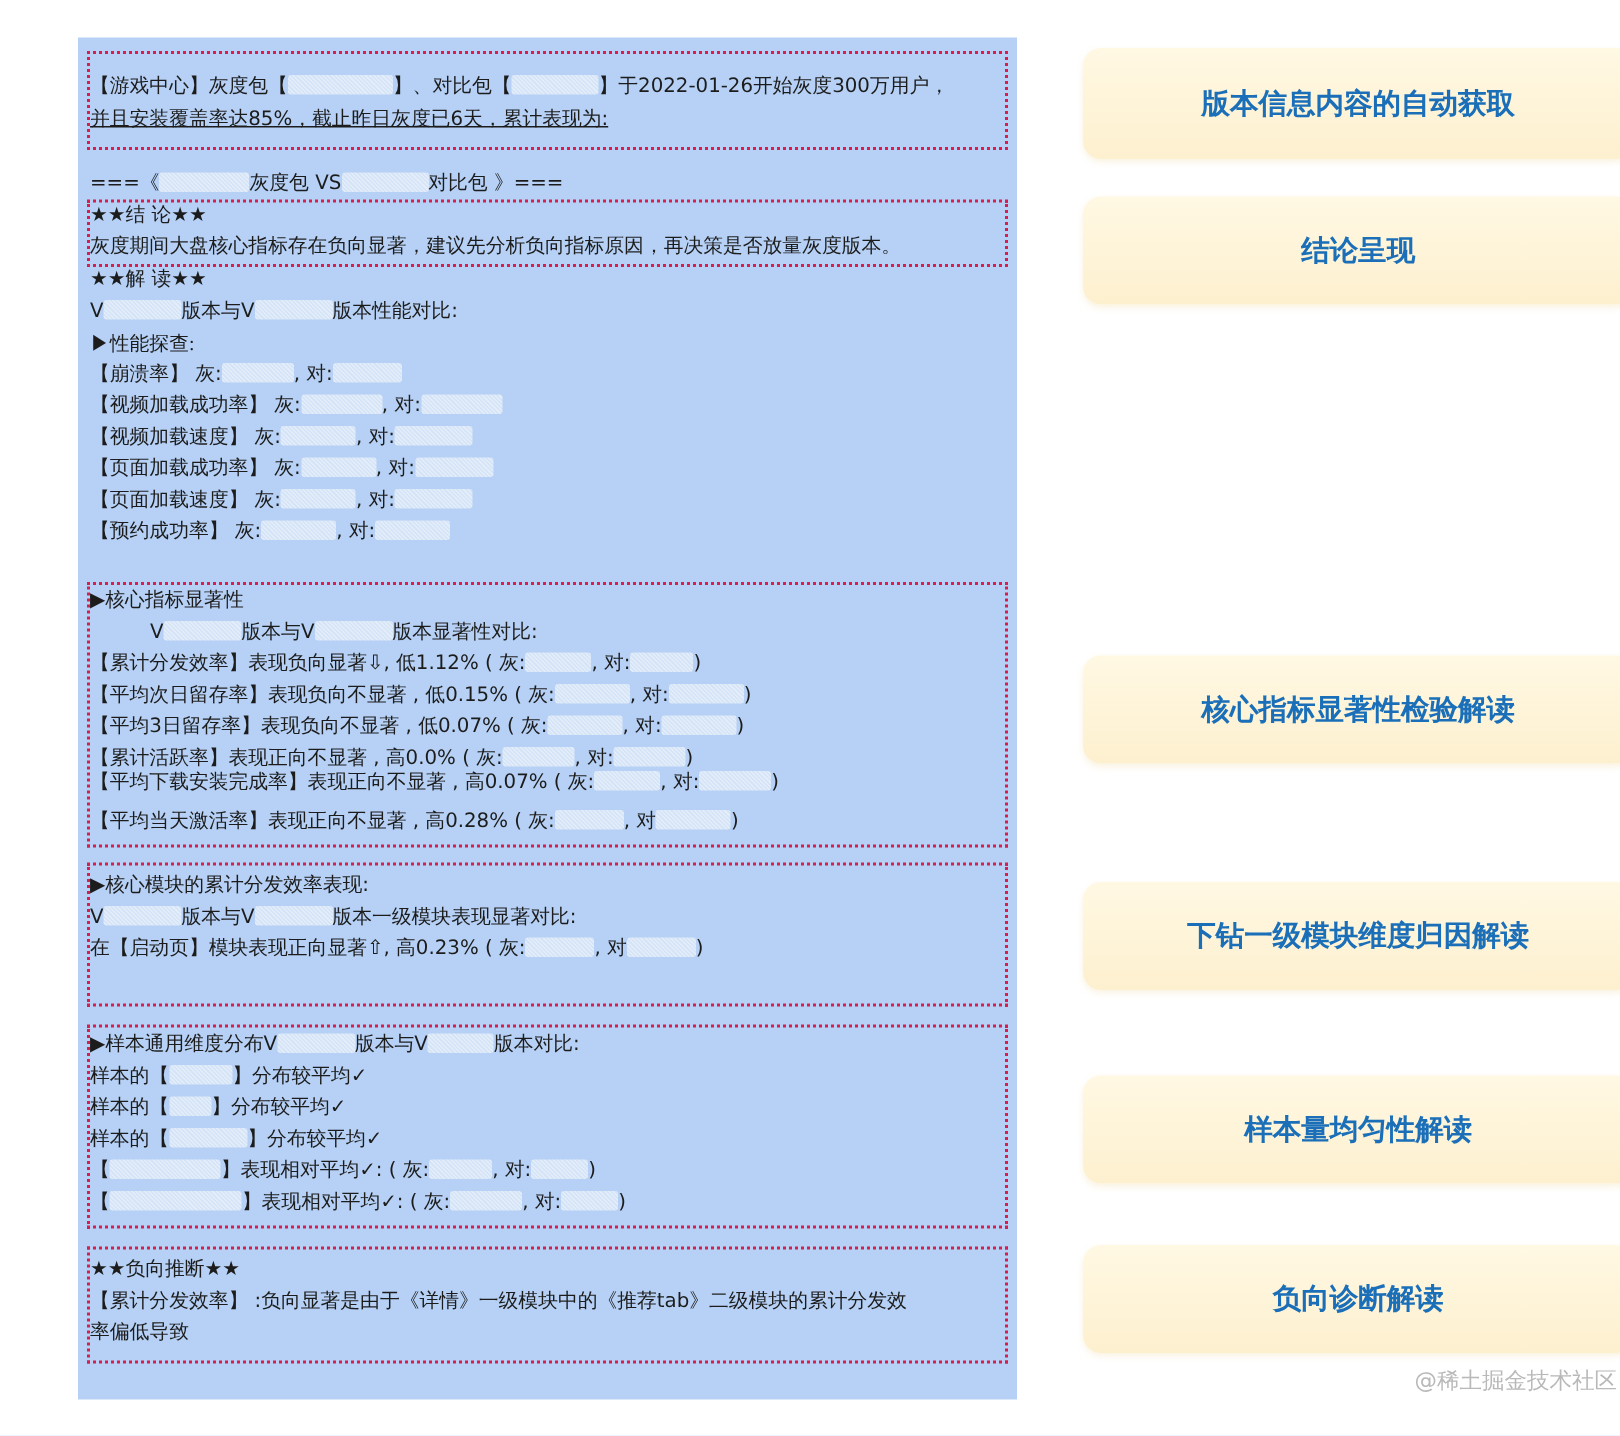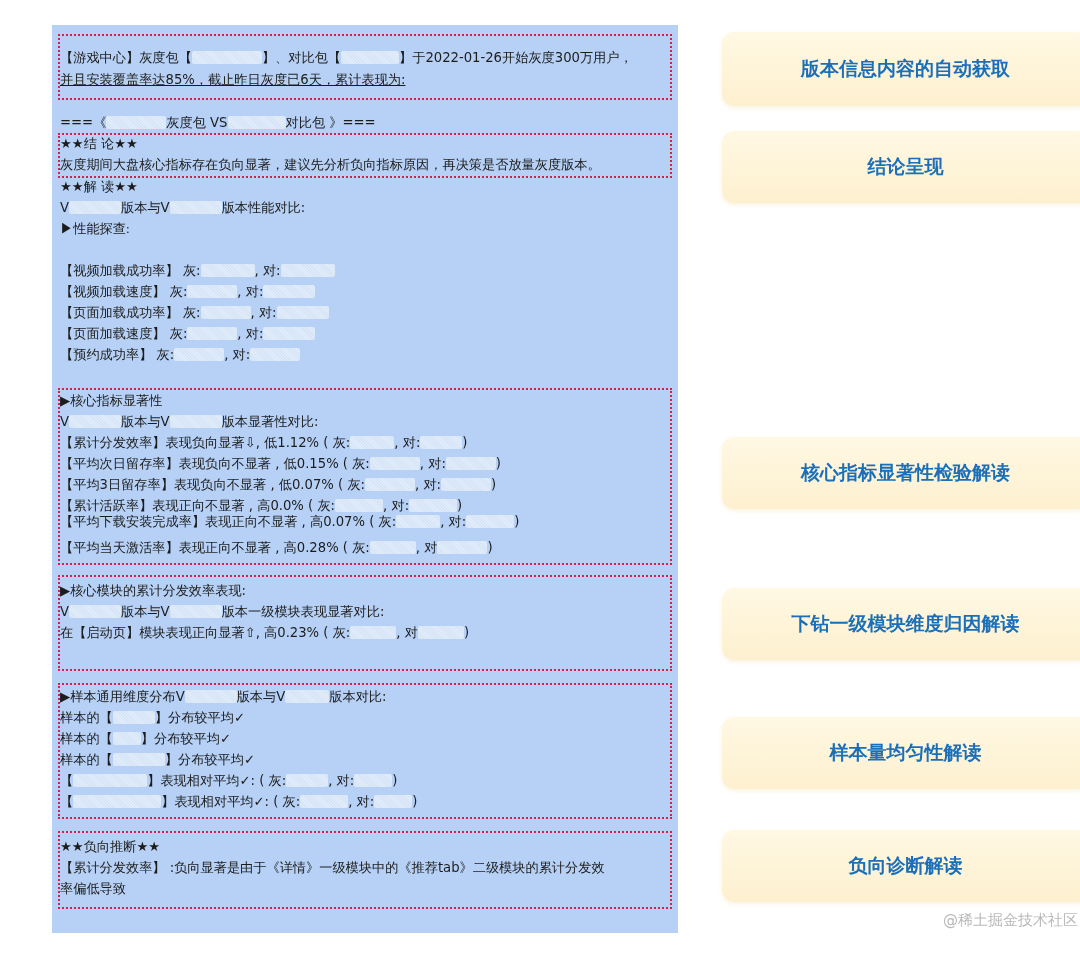--- a/index.html
+++ b/index.html
@@ -36,29 +36,30 @@
   <div class="box" style="top:108px;height:45px;"></div>
   <div class="line" style="top:109px;">★★结 论★★</div>
   <div class="line" style="top:130px;">灰度期间大盘核心指标存在负向显著，建议先分析负向指标原因，再决策是否放量灰度版本。</div>
 
   <div class="line" style="top:152px;">★★解 读★★</div>
   <div class="line" style="top:173px;">
     <span>V</span><span class="red" style="width:52px"></span><span>版本与V</span><span class="red" style="width:52px"></span><span>版本性能对比:</span>
   </div>
   <div class="line" style="top:194px;font-family:Liberation Serif, serif;">▶性能探查:</div>
 
+  <div class="line" style="top:215px;"><span>【崩溃率】 灰:</span><span class="red" style="width:48px"></span><span>, 对:</span><span class="red" style="width:46px"></span></div>
   <div class="line" style="top:236px;"><span>【视频加载成功率】 灰:</span><span class="red" style="width:54px"></span><span>, 对:</span><span class="red" style="width:54px"></span></div>
   <div class="line" style="top:257px;"><span>【视频加载速度】 灰:</span><span class="red" style="width:50px"></span><span>, 对:</span><span class="red" style="width:52px"></span></div>
   <div class="line" style="top:299px;"><span>【页面加载速度】 灰:</span><span class="red" style="width:50px"></span><span>, 对:</span><span class="red" style="width:52px"></span></div>
   <div class="line" style="top:278px;"><span>【页面加载成功率】 灰:</span><span class="red" style="width:50px"></span><span>, 对:</span><span class="red" style="width:52px"></span></div>
   <div class="line" style="top:320px;"><span>【预约成功率】 灰:</span><span class="red" style="width:50px"></span><span>, 对:</span><span class="red" style="width:50px"></span></div>
 
   <div class="box" style="top:363px;height:177px;"></div>
   <div class="line" style="top:366px;">▶核心指标显著性</div>
-  <div class="line" style="top:387px;"><span>V</span><span class="red" style="width:52px"></span><span>版本与V</span><span class="red" style="width:52px"></span><span>版本显著性对比:</span></div>
+  <div class="line" style="top:387px;margin-left:40px;"><span>V</span><span class="red" style="width:52px"></span><span>版本与V</span><span class="red" style="width:52px"></span><span>版本显著性对比:</span></div>
   <div class="line" style="top:408px;"><span>【累计分发效率】表现负向显著⇩, 低1.12% ( 灰:</span><span class="red" style="width:44px"></span><span>, 对:</span><span class="red" style="width:42px"></span><span>)</span></div>
   <div class="line" style="top:429px;"><span>【平均次日留存率】表现负向不显著 , 低0.15% ( 灰:</span><span class="red" style="width:50px"></span><span>, 对:</span><span class="red" style="width:50px"></span><span>)</span></div>
   <div class="line" style="top:450px;"><span>【平均3日留存率】表现负向不显著 , 低0.07% ( 灰:</span><span class="red" style="width:50px"></span><span>, 对:</span><span class="red" style="width:50px"></span><span>)</span></div>
   <div class="line" style="top:471px;"><span>【累计活跃率】表现正向不显著 , 高0.0% ( 灰:</span><span class="red" style="width:48px"></span><span>, 对:</span><span class="red" style="width:48px"></span><span>)</span></div>
   <div class="line" style="top:476px;margin-top:11px;"><span>【平均下载安装完成率】表现正向不显著 , 高0.07% ( 灰:</span><span class="red" style="width:44px"></span><span>, 对:</span><span class="red" style="width:48px"></span><span>)</span></div>
   <div class="line" style="top:513px;"><span>【平均当天激活率】表现正向不显著 , 高0.28% ( 灰:</span><span class="red" style="width:46px"></span><span>, 对</span><span class="red" style="width:50px"></span><span>)</span></div>
 
   <div class="box" style="top:550px;height:96px;"></div>
   <div class="line" style="top:556px;">▶核心模块的累计分发效率表现:</div>
   <div class="line" style="top:577px;"><span>V</span><span class="red" style="width:52px"></span><span>版本与V</span><span class="red" style="width:52px"></span><span>版本一级模块表现显著对比:</span></div>

